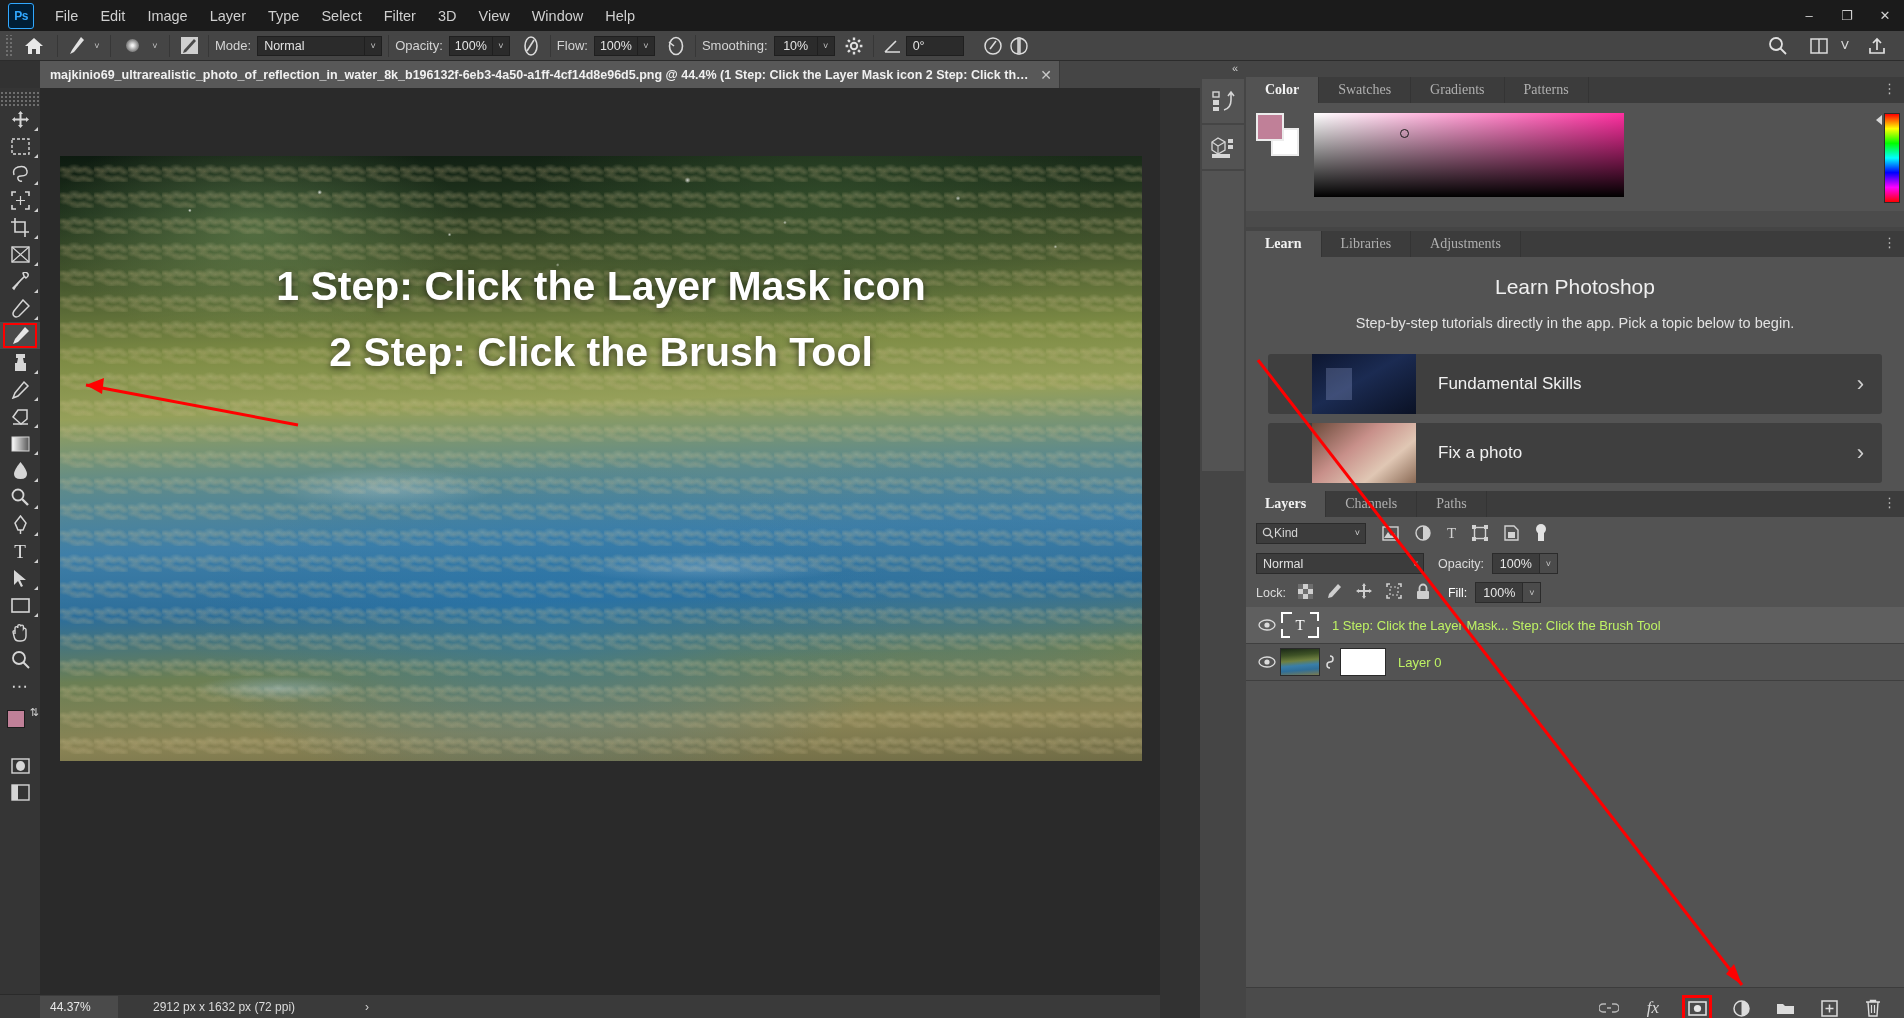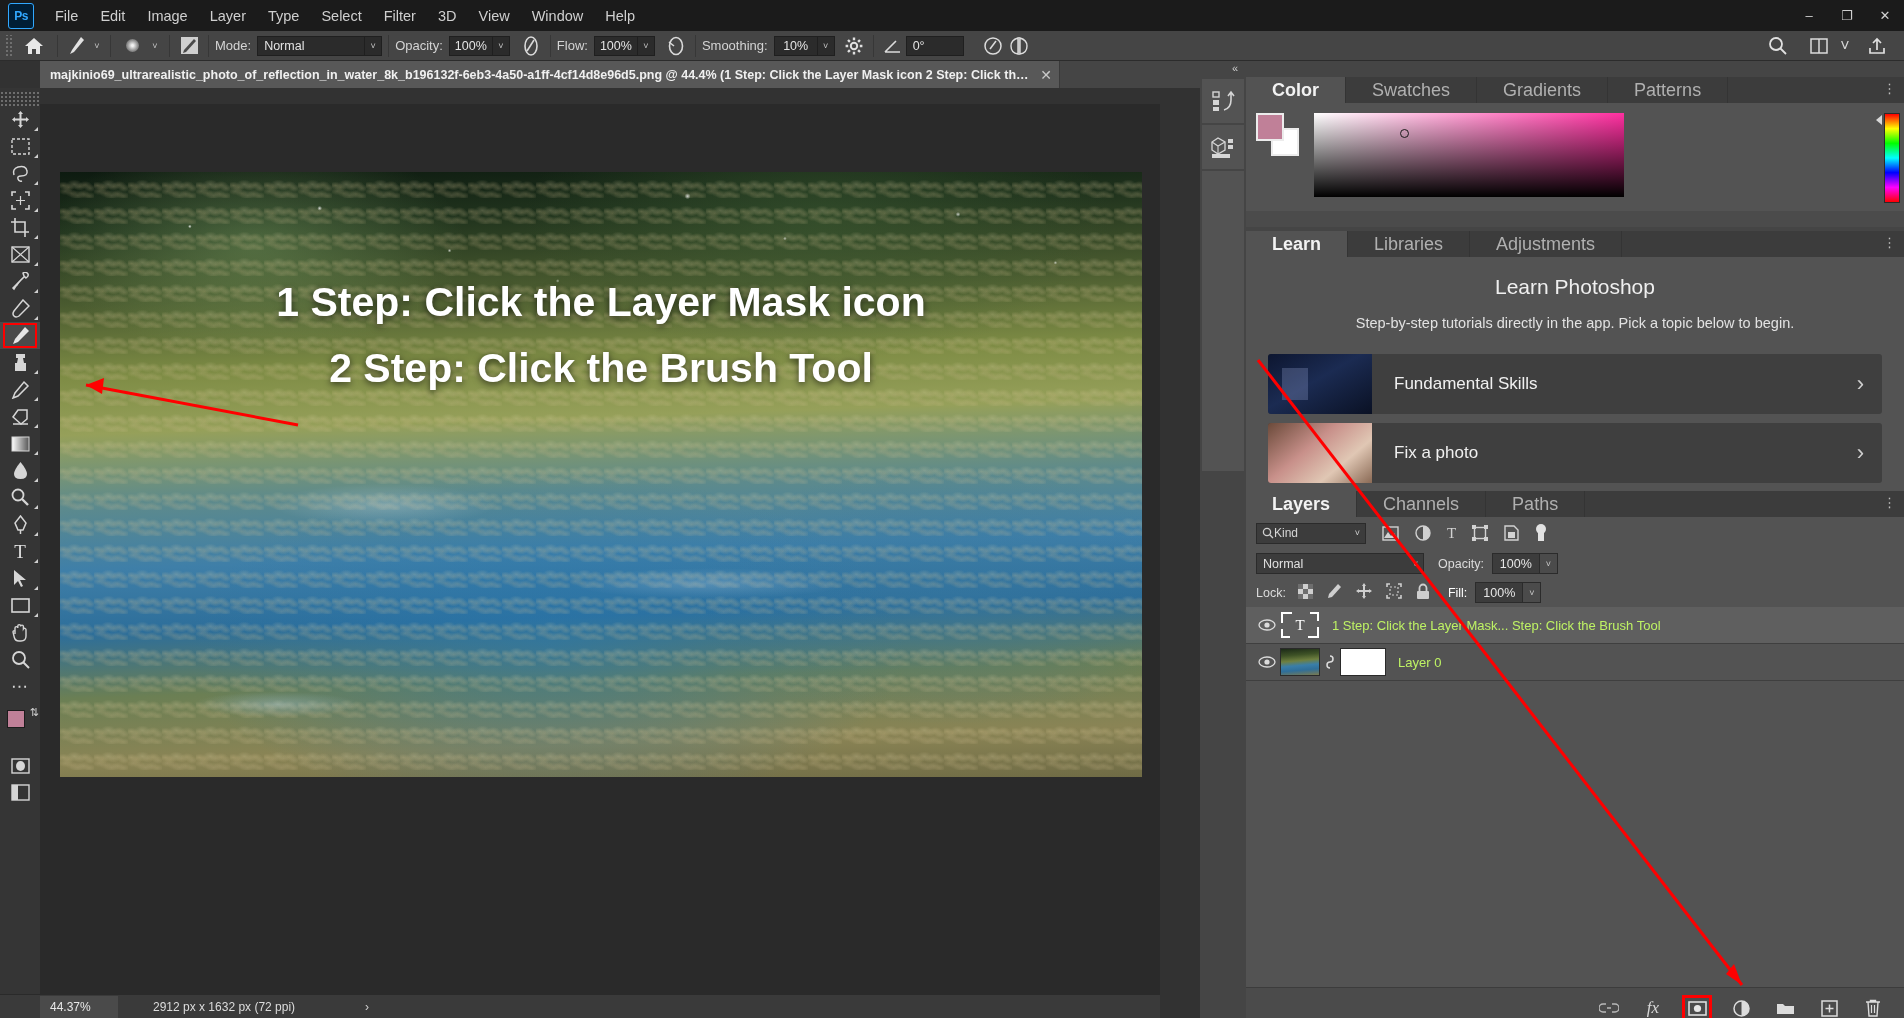--- a/index.html
+++ b/index.html
@@ -112,21 +112,21 @@
     border: 2.5px solid #ff0000; pointer-events: none; z-index: 12;
   }
   .fgbg { position: relative; width: 40px; height: 40px; margin-top: 6px; }
   .fg-sw { position: absolute; left: 7px; top: 4px; width: 18px; height: 18px;
     background: #c08098; border: 1px solid #1c1c1c; }
   .bg-sw { position: absolute; left: 18px; top: 15px; width: 18px; height: 18px;
     background: #ffffff; border: 1px solid #1c1c1c; z-index: -1; }
 
   
   .canvaswrap {
-    position: absolute; top: 104px; left: 40px; width: 1120px; height: 906px;
+    position: absolute; top: 88px; left: 40px; width: 1120px; height: 906px;
     background: #2a2a2a; overflow: hidden;
   }
   .artboard {
     position: absolute; left: 20px; top: 68px; width: 1082px; height: 605px;
     overflow: hidden;
     background:
       radial-gradient(ellipse 300px 160px at 18% 12%, rgba(150,190,120,.35), transparent 70%),
       radial-gradient(ellipse 420px 200px at 70% 8%, rgba(60,90,50,.55), transparent 70%),
       radial-gradient(ellipse 500px 240px at 45% 78%, rgba(40,120,175,.55), transparent 72%),
       radial-gradient(ellipse 360px 180px at 82% 70%, rgba(55,120,160,.42), transparent 72%),
@@ -209,23 +209,24 @@
     display: flex; align-items: center; justify-content: center; color: #d6d6d6;
   }
   .rail-pad { width: 42px; margin: 2px; background: #535353; height: 300px; }
 
   
   .panel { position: absolute; left: 46px; right: 0; background: #4b4b4b; }
   .panel-tabs {
     height: 26px; display: flex; background: #3c3c3c; position: relative;
   }
   .ptab {
-    padding: 0 26px; height: 26px; display: flex; align-items: center;
-    font-size: 18px; color: #b0b0b0; background: #3c3c3c;
+    padding: 0 19px; height: 26px; display: flex; align-items: center;
+    font-size: 14px; color: #b0b0b0; background: #3c3c3c;
     border-right: 1px solid #343434;
+    font-family: Liberation Serif, serif;
   }
   .ptab.active { background: #535353; color: #f2f2f2; font-weight: bold; }
   .ptab-menu {
     position: absolute; right: 7px; top: 4px; color: #c0c0c0; font-size: 13px;
     letter-spacing: 1px;
   }
   .panel-body { background: #535353; }
 
   
   .colorpanel-body { height: 108px; position: relative; padding: 10px; display: flex; }
@@ -254,21 +255,21 @@
     border-top: 5px solid transparent; border-bottom: 5px solid transparent;
     border-right: 6px solid #d8d8d8;
   }
 
   
   .learn-body { padding: 18px 22px 0 22px; }
   .learn-title { color: #efefef; font-size: 21px; text-align: center; margin-bottom: 14px; }
   .learn-sub { color: #e2e2e2; font-size: 14.5px; text-align: center; line-height: 1.45; }
   .learn-card {
     margin-top: 20px; height: 60px; background: #3f3f3f; border-radius: 3px;
-    display: flex; align-items: center; overflow: hidden;
+    display: flex; align-items: center; overflow: hidden; padding-left: 44px;
   }
   .card-thumb { width: 104px; height: 60px; flex: 0 0 104px; }
   .thumb-a { background: linear-gradient(150deg,#0d1630,#1b2b52 45%,#0a1124);
     position: relative; }
   .thumb-a::after { content:''; position:absolute; left:14px; top:14px;
     width:26px; height:32px; background: rgba(190,205,255,.22); }
   .thumb-b { background: linear-gradient(140deg,#6b4a3a,#c8908a 40%,#e0c7b4 70%,#8a6a55); }
   .card-label { color: #f0f0f0; font-size: 17px; margin-left: 22px; flex: 1; }
   .card-chev { color: #cfcfcf; font-size: 22px; margin-right: 18px; font-weight: 300; }
 

